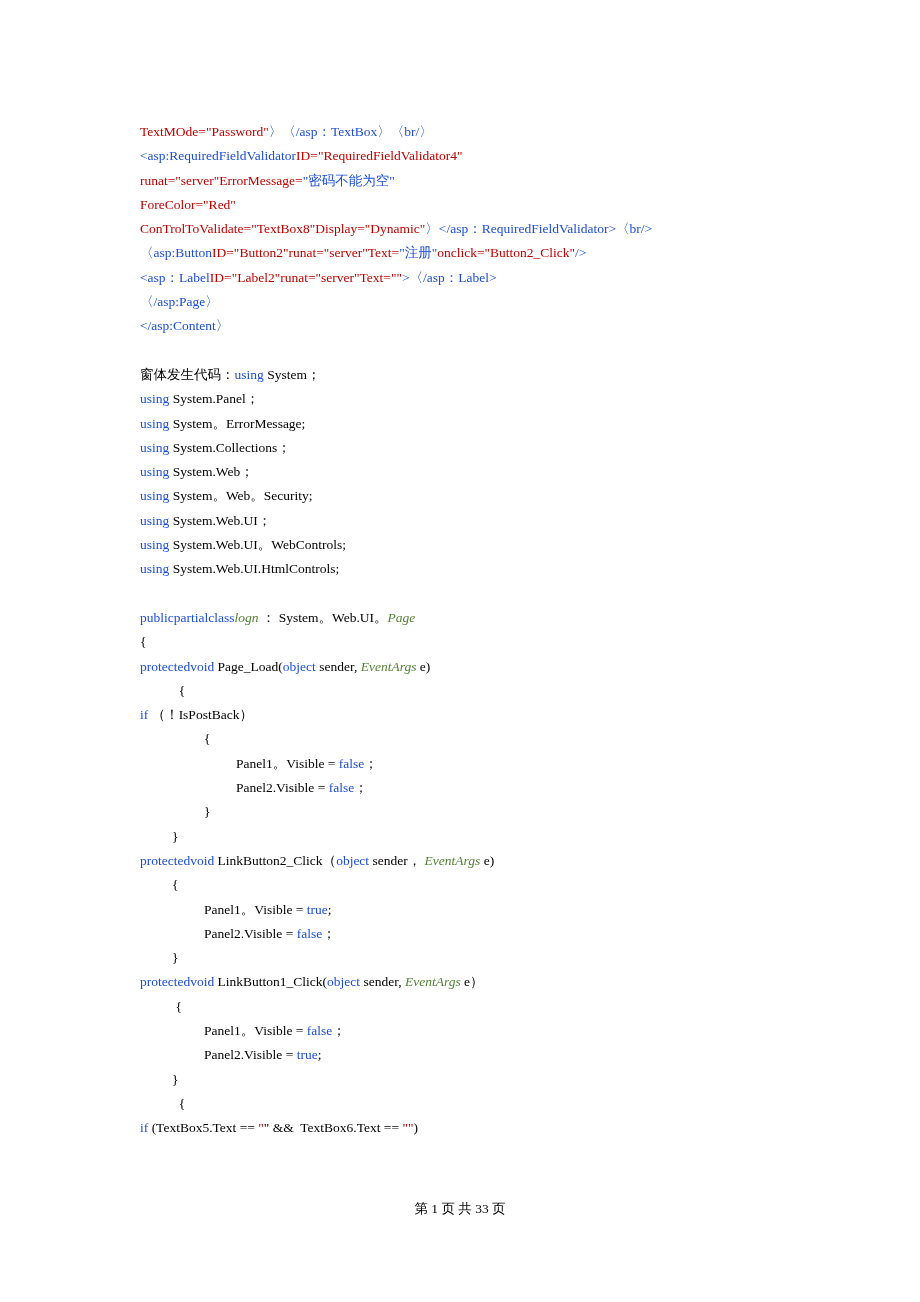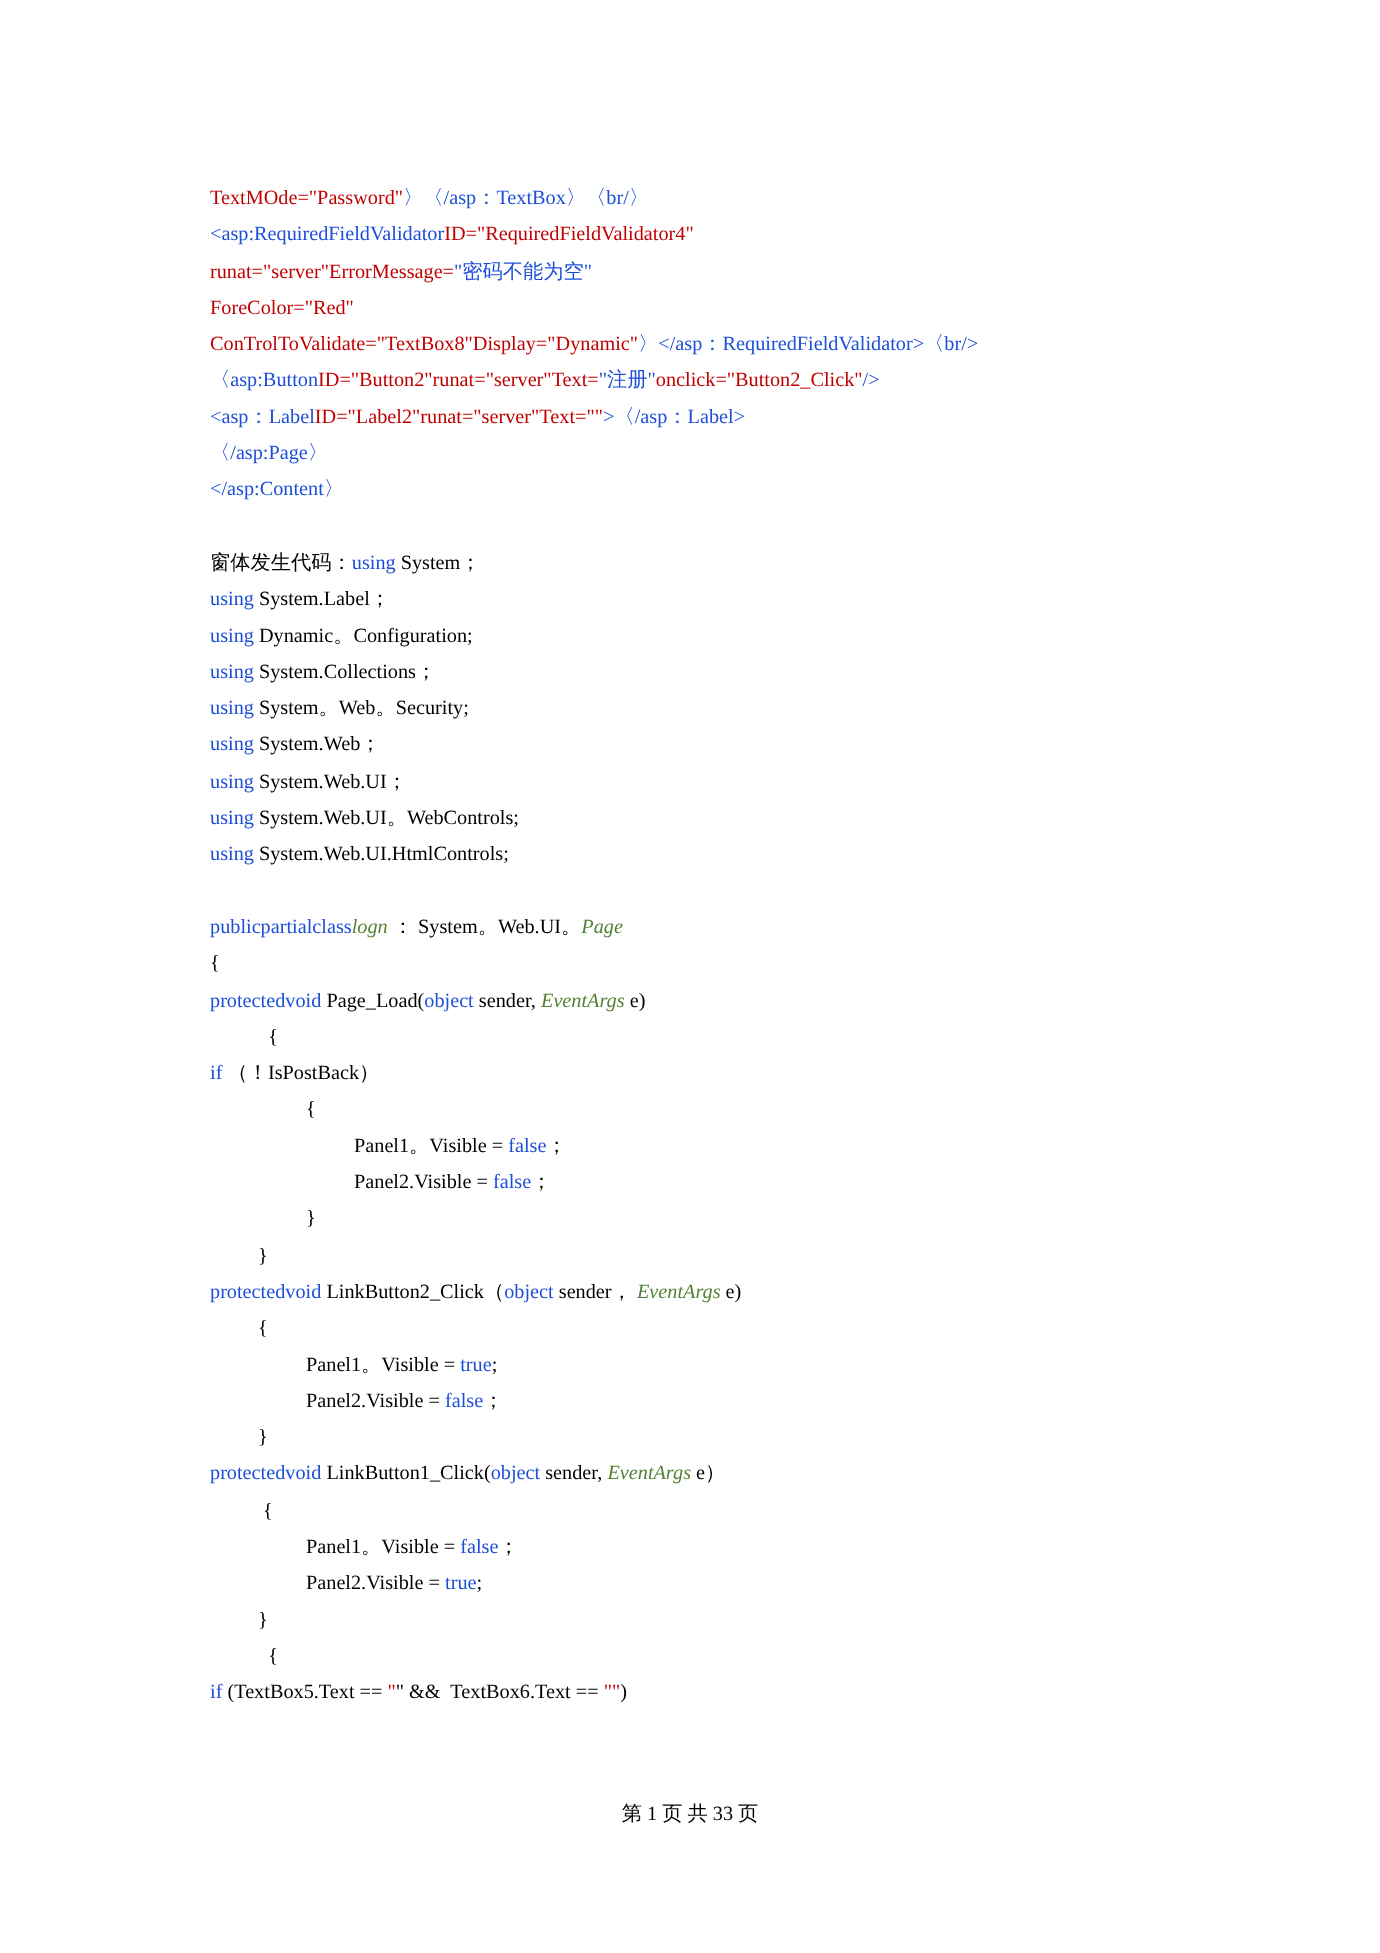--- a/index.html
+++ b/index.html
@@ -38,25 +38,25 @@
     <div class="line"><span class="navy">&lt;asp:RequiredFieldValidator</span><span class="red">ID="RequiredFieldValidator4"</span></div>
     <div class="line"><span class="red">runat="server"</span><span class="red">ErrorMessage=</span><span class="navy">"密码不能为空"</span></div>
     <div class="line"><span class="red">ForeColor="Red"</span></div>
     <div class="line"><span class="red">ConTrolToValidate="TextBox8"Display="Dynamic"</span><span class="navy">〉&lt;/asp：RequiredFieldValidator&gt;〈br/&gt;</span></div>
     <div class="line"><span class="navy">〈asp:Button</span><span class="red">ID="Button2"runat="server"Text=</span><span class="navy">"注册"</span><span class="red">onclick="Button2_Click"</span><span class="navy">/&gt;</span></div>
     <div class="line"><span class="navy">&lt;asp：Label</span><span class="red">ID="Label2"runat="server"Text=""</span><span class="navy">&gt;〈/asp：Label&gt;</span></div>
     <div class="line"><span class="navy">〈/asp:Page〉</span></div>
     <div class="line"><span class="navy">&lt;/asp:Content〉</span></div>
     <div class="line"><span class="black"> </span></div>
     <div class="line"><span class="black">窗体发生代码：</span><span class="navy">using</span><span class="black"> System；</span></div>
-    <div class="line"><span class="navy">using</span><span class="black"> System.Label；</span></div>
-    <div class="line"><span class="navy">using</span><span class="black"> Dynamic。Configuration;</span></div>
+    <div class="line"><span class="navy">using</span><span class="black"> System.Panel；</span></div>
+    <div class="line"><span class="navy">using</span><span class="black"> System。ErrorMessage;</span></div>
     <div class="line"><span class="navy">using</span><span class="black"> System.Collections；</span></div>
+    <div class="line"><span class="navy">using</span><span class="black"> System.Web；</span></div>
     <div class="line"><span class="navy">using</span><span class="black"> System。Web。Security;</span></div>
-    <div class="line"><span class="navy">using</span><span class="black"> System.Web；</span></div>
     <div class="line"><span class="navy">using</span><span class="black"> System.Web.UI；</span></div>
     <div class="line"><span class="navy">using</span><span class="black"> System.Web.UI。WebControls;</span></div>
     <div class="line"><span class="navy">using</span><span class="black"> System.Web.UI.HtmlControls;</span></div>
     <div class="line"><span class="black"> </span></div>
     <div class="line"><span class="navy">publicpartialclass</span><span class="green">logn</span><span class="black"> ： System。Web.UI。</span><span class="green">Page</span></div>
     <div class="line"><span class="black">{</span></div>
     <div class="line"><span class="navy">protectedvoid</span><span class="black"> Page_Load(</span><span class="navy">object</span><span class="black"> sender, </span><span class="green">EventArgs</span><span class="black"> e)</span></div>
     <div class="line ind1"><span class="black">  {</span></div>
     <div class="line"><span class="navy">if</span><span class="black"> （！IsPostBack）</span></div>
     <div class="line ind2"><span class="black">{</span></div>

